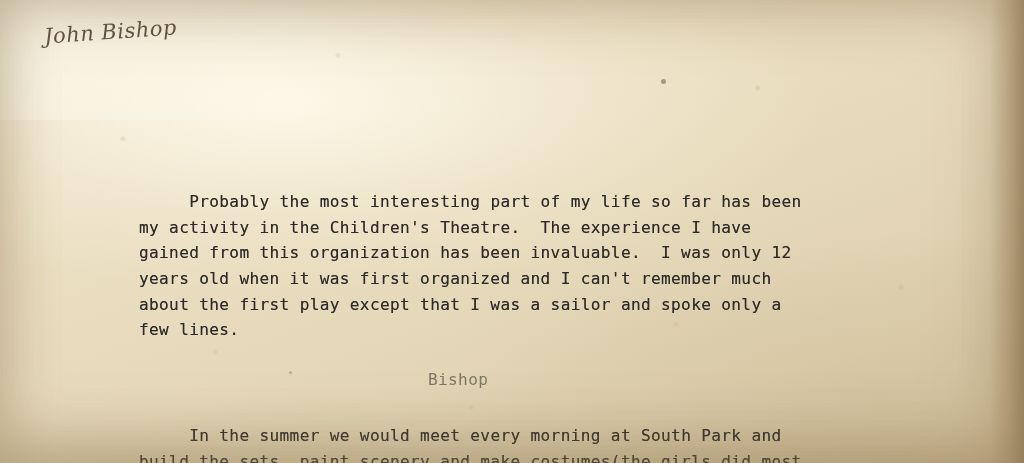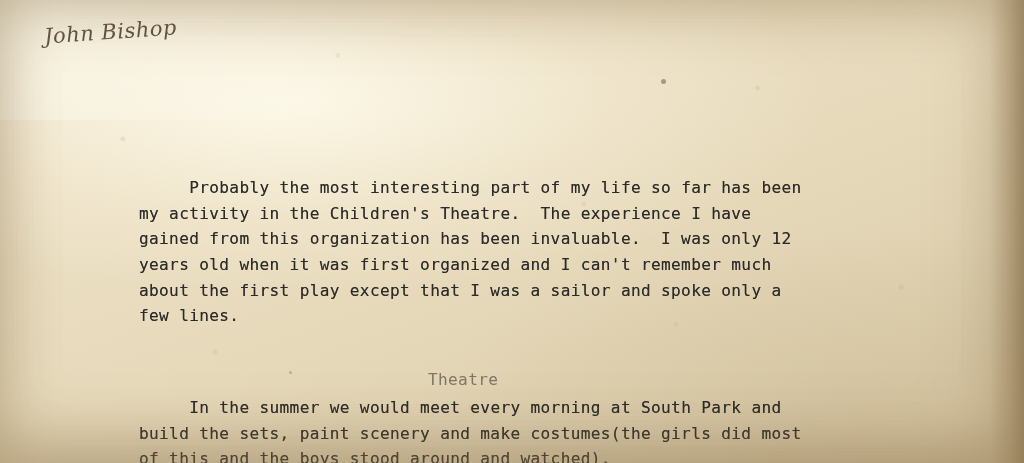--- a/index.html
+++ b/index.html
@@ -104,21 +104,21 @@
     width: 820px;
     font-family: "DejaVu Sans Mono", "Liberation Mono", monospace;
     font-size: 16.1px;
     line-height: 25.6px;
     color: #2b2a28;
     letter-spacing: 0.35px;
     white-space: pre-wrap;
     text-shadow: 0 0 0.6px rgba(40,38,34,0.55);
   }
   #typescript p {
-    margin: 0 0 15px 0;
+    margin: 14px 0 15px 0;
     white-space: pre-wrap;
   }
   #typescript p:last-child { margin-bottom: 0; }
 
   
   .smudge {
     position: absolute;
     pointer-events: none;
     color: #2b2a28;
     font-family: "DejaVu Sans Mono", "Liberation Mono", monospace;
@@ -149,16 +149,16 @@
 years old when it was first organized and I can't remember much
 about the first play except that I was a sailor and spoke only a
 few lines.</p>
     <p>     In the summer we would meet every morning at South Park and
 build the sets, paint scenery and make costumes(the girls did most
 of this and the boys stood around and watched).</p>
     
     
   </div>
 
-  <div class="smudge" style="left:428px; top:370px;">Theatre</div>
+  <div class="smudge" style="left:428px; top:370px;">Bishop</div>
 
   <div id="vignette"></div>
 </div>
 
 </body></html>

